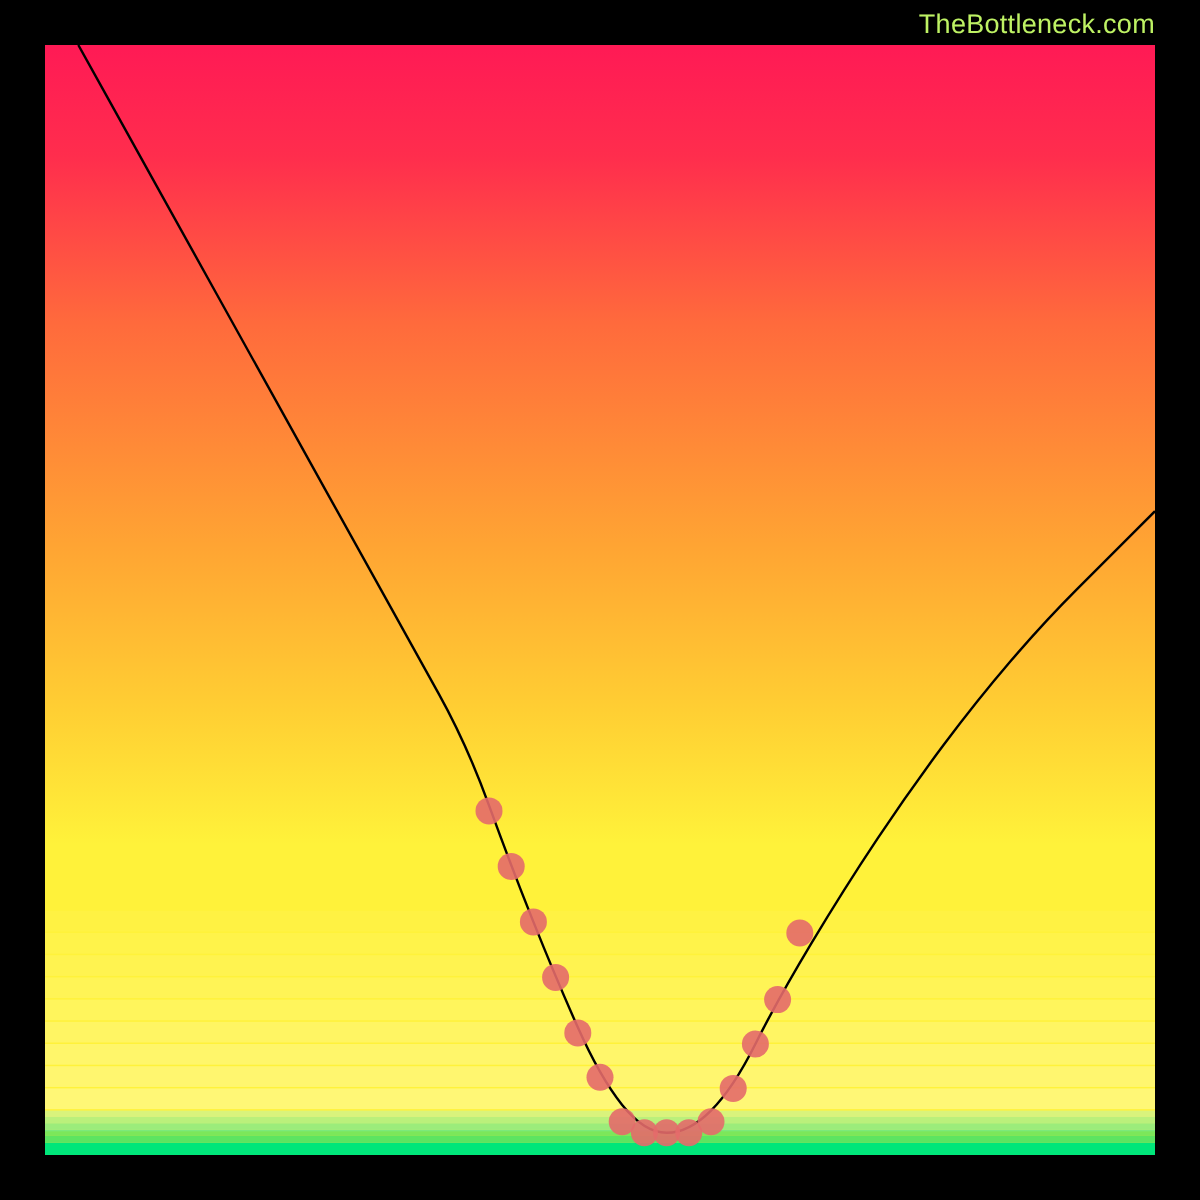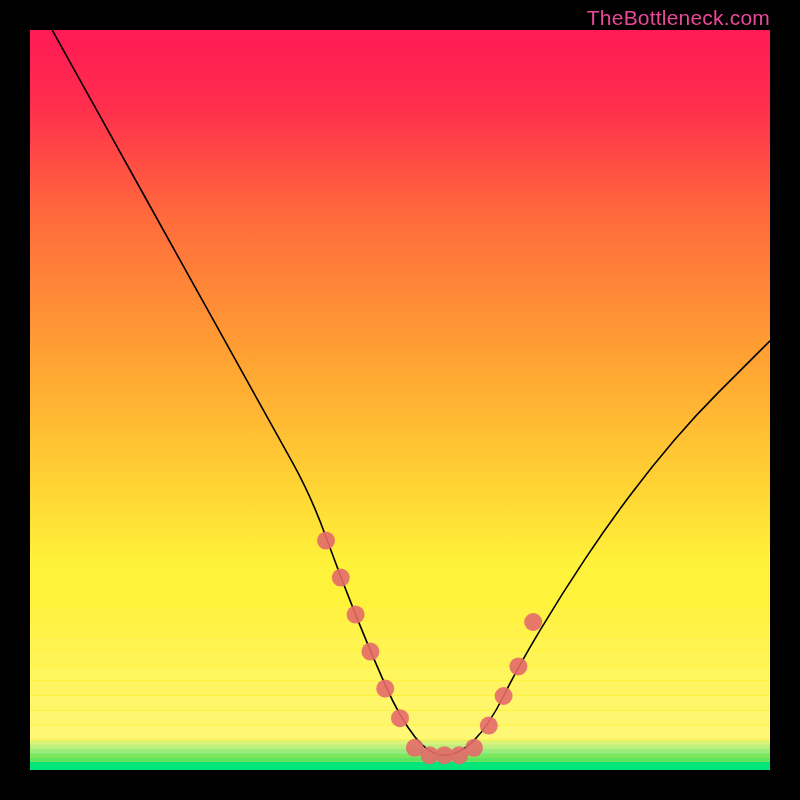--- a/index.html
+++ b/index.html
@@ -15,22 +15,22 @@
     top: 30px;
     left: 30px;
     width: 740px;
     height: 740px;
     overflow: hidden;
   }
   .watermark {
     position: absolute;
     top: 6px;
     right: 30px;
-    color: #ec4899;
-    font-size: 21px;
+    color: #bef264;
+    font-size: 18px;
     letter-spacing: 0.2px;
     font-weight: 500;
   }
   svg { display: block; }
 </style>
 </head>
 <body>
 
 <div class="frame">
 

